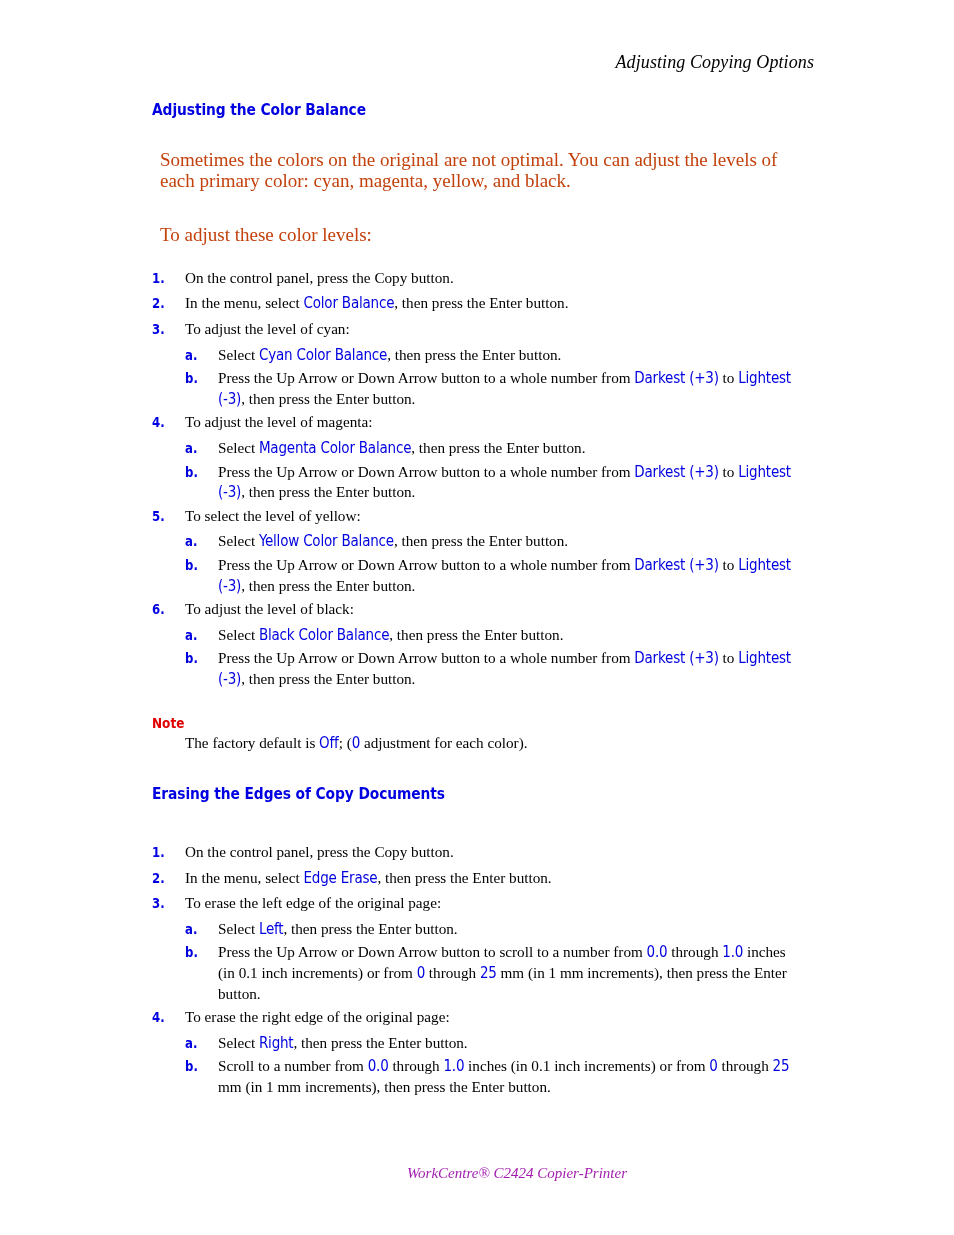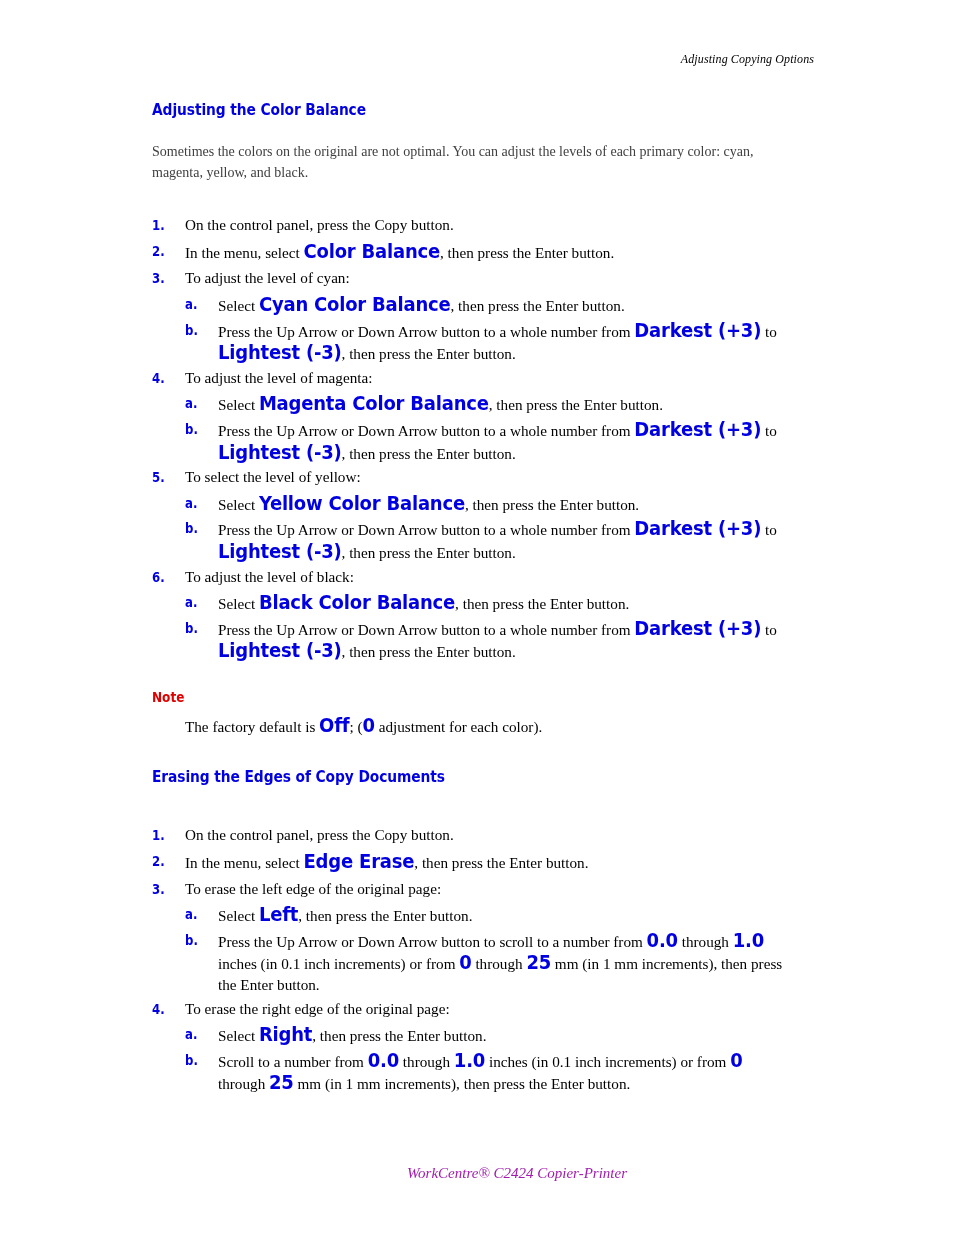--- a/index.html
+++ b/index.html
@@ -25,21 +25,21 @@
 
   
   .running-header {
     position: absolute;
     left: 0;
     top: 52px;
     width: 814px;
     text-align: right;
     font-family: "Liberation Serif", serif;
     font-style: italic;
-    font-size: 12px;
+    font-size: 18px;
     color: #000;
     letter-spacing: .1px;
   }
 
   
   .content {
     position: absolute;
     left: 152px;
     top: 100px;
     width: 640px;
@@ -56,25 +56,25 @@
     letter-spacing: -0.1px;
     transform: scaleX(0.93);
     transform-origin: left center;
     white-space: nowrap;
   }
   .sec-gap-1 { height: 23px; }
   .sec-gap-2 { height: 21px; }
 
   p.body-text {
     font-family: "Liberation Serif", serif;
-    font-size: 14px;
+    font-size: 19px;
     line-height: 20.6px;
-    margin: 0;
+    margin: 8px;
     padding: 0;
-    color: #404040;
+    color: #c2410c;
   }
   .para-gap { height: 18px; }
   .para-gap-sm { height: 14px; }
 
   
   .olist { margin: 0; padding: 0; }
   .li-row {
     position: relative;
     font-family: "Liberation Serif", serif;
     font-size: 15.2px;
@@ -112,22 +112,22 @@
     font-weight: bold;
     font-size: 14.2px;
     color: #0000E0;
     transform: scaleX(0.92);
     transform-origin: left center;
   }
 
   
   .ui {
     font-family: "DejaVu Sans Condensed", "Liberation Sans Narrow", "Liberation Sans", sans-serif;
-    font-weight: bold;
-    font-size: 20px;
+    font-weight: normal;
+    font-size: 15px;
     color: #0000E0;
     letter-spacing: -0.2px;
   }
   .b {
     font-family: "Liberation Serif", serif;
     font-weight: normal;
   }
 
   
   .note-label {
@@ -137,21 +137,21 @@
     color: #E00000;
     transform: scaleX(0.92);
     transform-origin: left center;
     display: inline-block;
   }
   .note-body {
     font-family: "Liberation Serif", serif;
     font-size: 15.2px;
     line-height: 20.6px;
     padding-left: 33px;
-    margin-top: 9px;
+    margin-top: 1px;
   }
   .note-gap-top { height: 22px; }
   .note-gap-bot { height: 30px; }
 
   
   .footer {
     position: absolute;
     left: 0;
     top: 1163px;
     width: 954px;
@@ -173,20 +173,21 @@
   <div class="running-header">Adjusting Copying Options</div>
 
   <div class="content">
 
     <h2 class="section-heading">Adjusting the Color Balance</h2>
     <div class="sec-gap-1"></div>
 
     <p class="body-text">Sometimes the colors on the original are not optimal. You can adjust the levels of each primary color: cyan, magenta, yellow, and black.</p>
     <div class="para-gap"></div>
 
+    <p class="body-text">To adjust these color levels:</p>
     <div class="para-gap-sm"></div>
 
     <div class="olist">
 
       <div class="li-row">
         <span class="marker">1.</span>
         <span>On the control panel, press the </span><span class="b">Copy</span><span> button.</span>
       </div>
 
       <div class="li-row">

